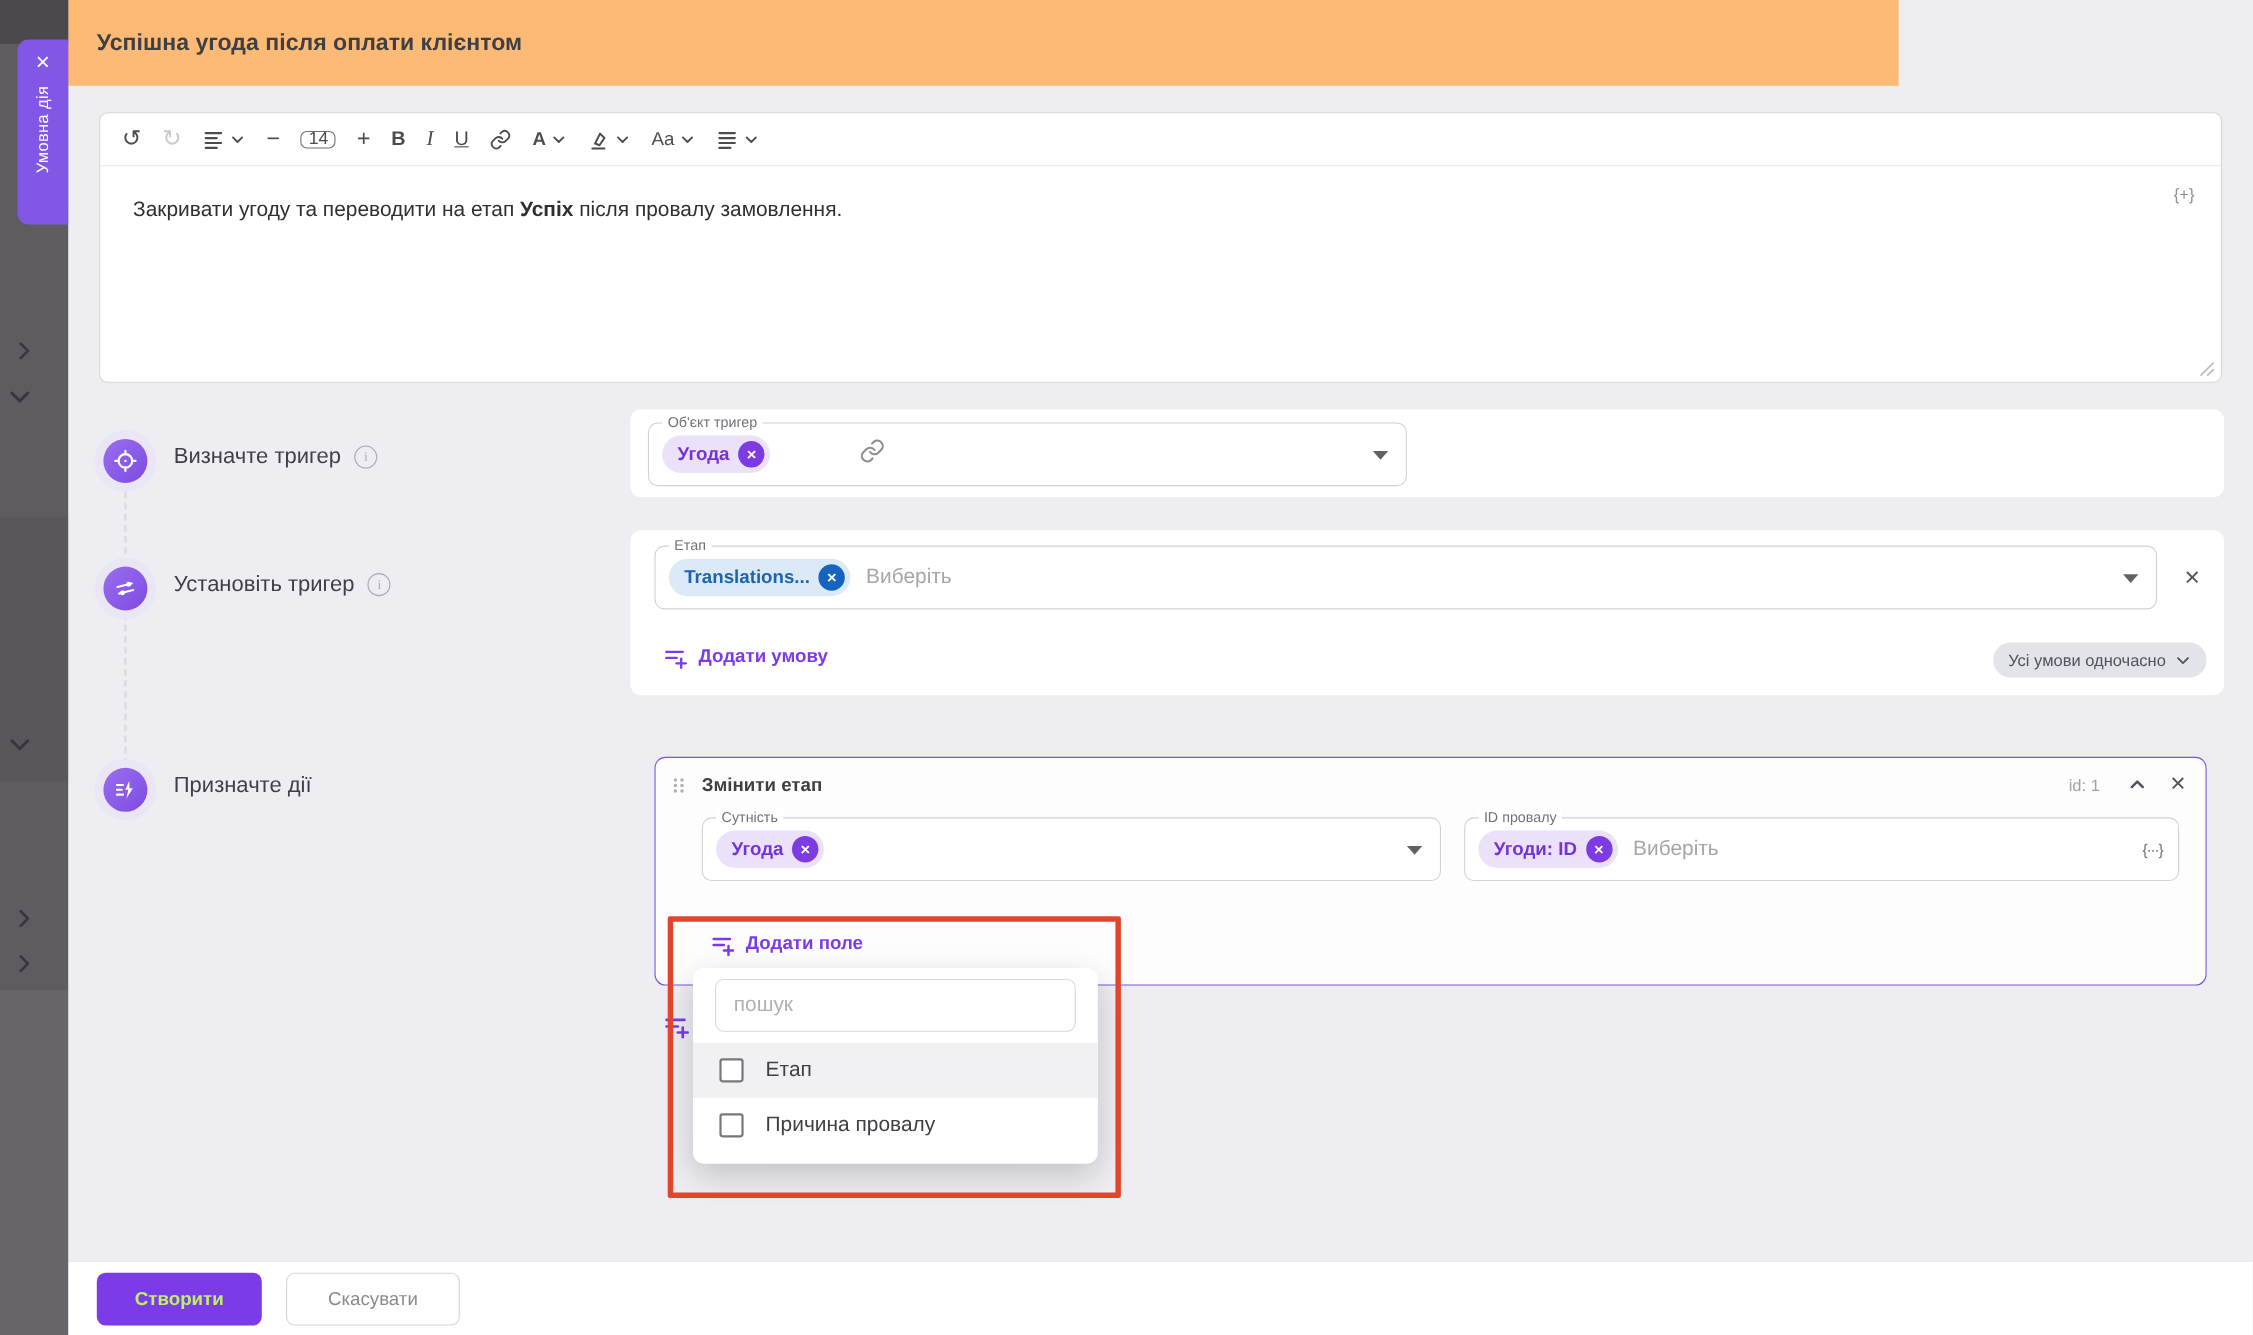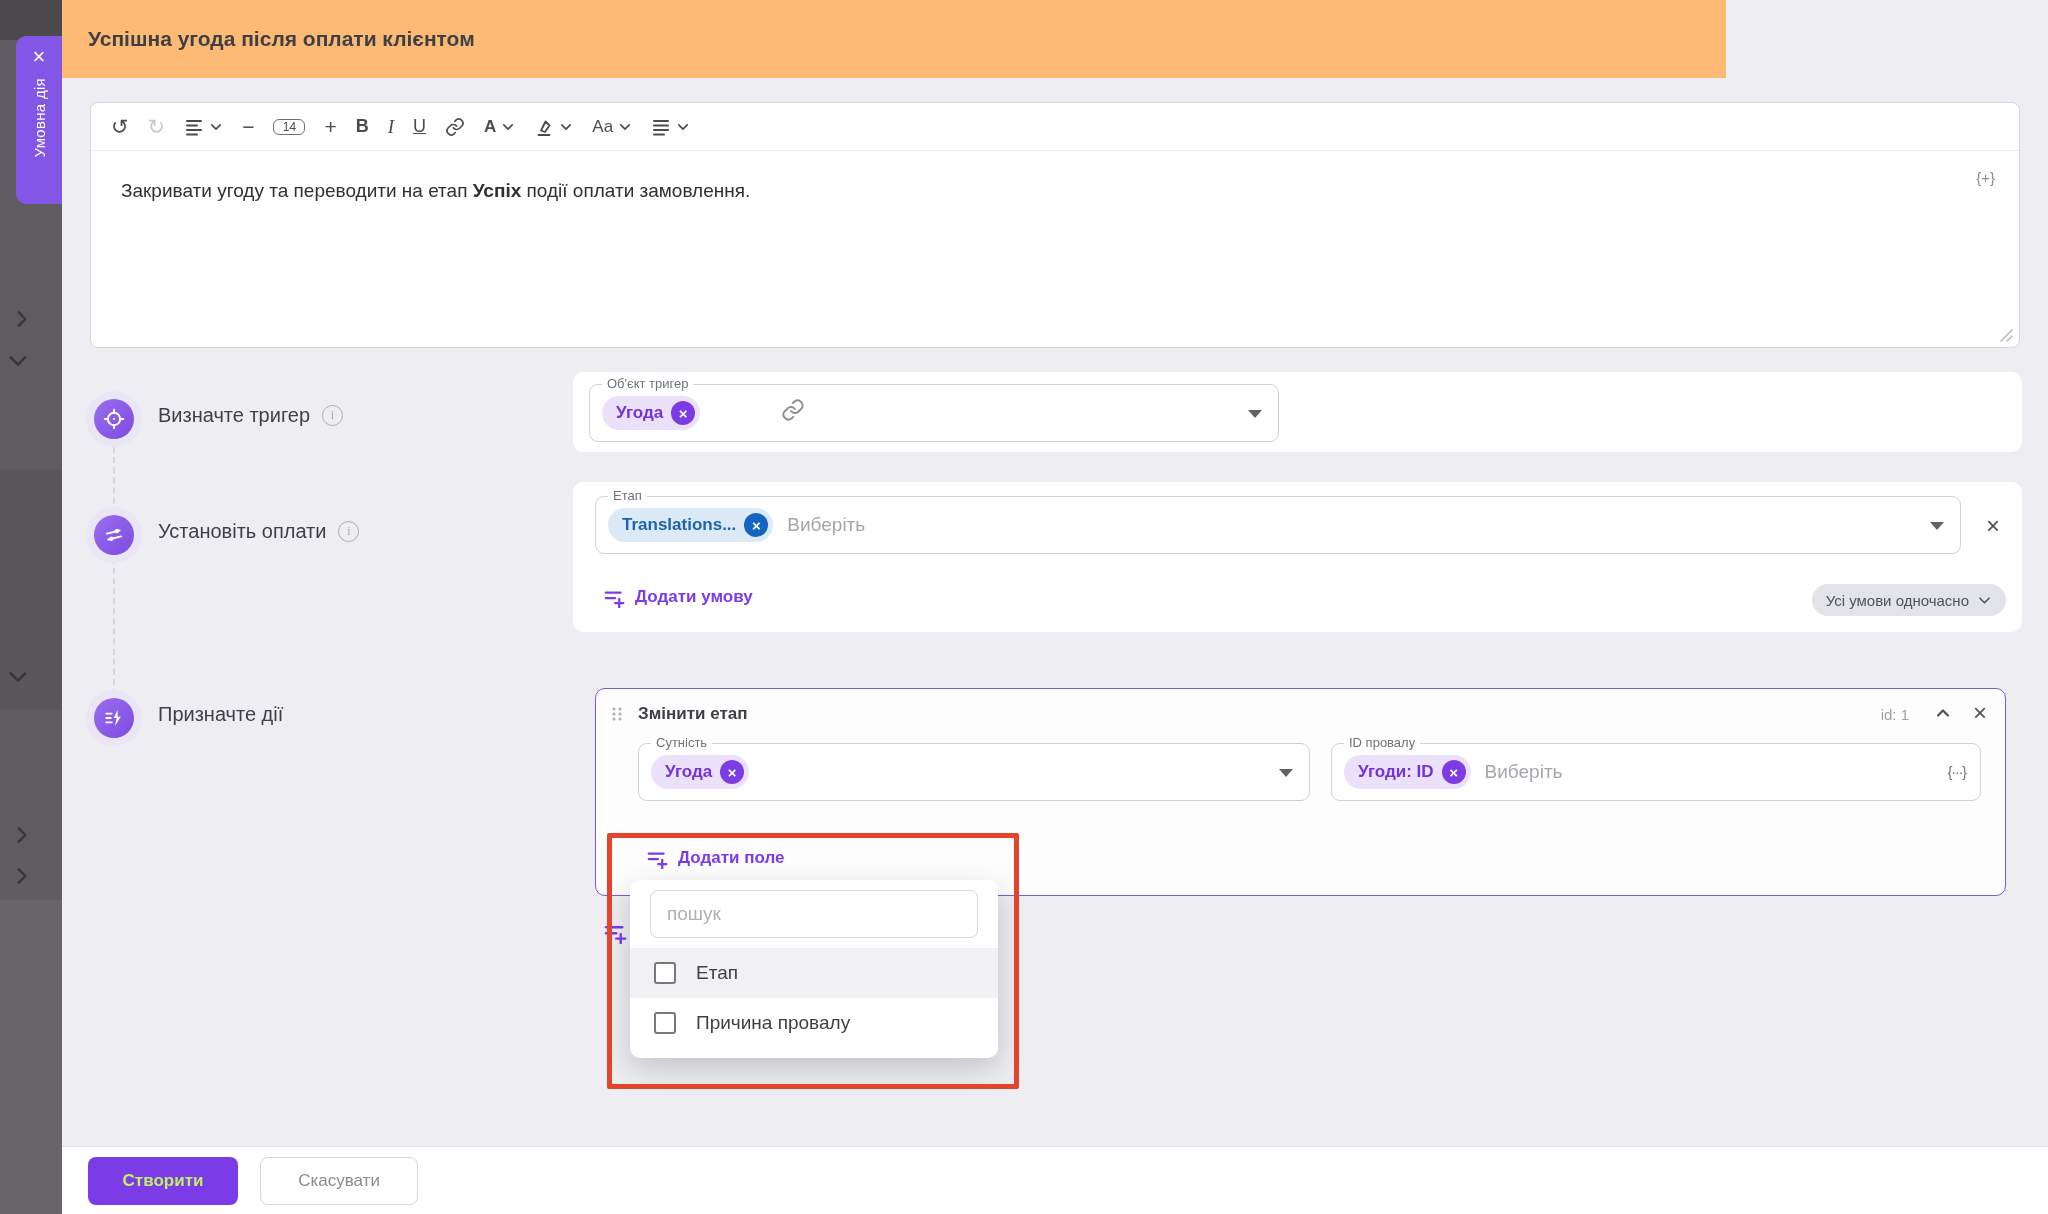--- a/index.html
+++ b/index.html
@@ -41,21 +41,21 @@
 
   
   .editor-card { position:absolute; left:28px; top:102px; width:1930px; height:246px; background:#fff; border:1px solid #d6d6dc; border-radius:8px; }
   .toolbar { height:48px; display:flex; align-items:center; gap:19px; padding-left:20px; border-bottom:1px solid #ececf1; color:#4b4b52; }
   .tbtn { display:flex; align-items:center; gap:5px; cursor:pointer; }
   .tbtn.disabled { color:#c8c8cd; cursor:default; }
   .tb-glyph { font-size:21px; line-height:21px; }
   .tb-b { font-weight:700; font-size:18px; }
   .tb-i { font-style:italic; font-family:"Liberation Serif", serif; font-size:19px; }
   .tb-u { text-decoration:underline; font-size:18px; }
-  .fontsize-box { width:32px; height:16px; border:1.5px solid #6f6f77; border-radius:6px; font-size:12px; display:flex; align-items:center; justify-content:center; }
+  .fontsize-box { width:32px; height:16px; border:1.5px solid #6f6f77; border-radius:6px; font-size:16px; display:flex; align-items:center; justify-content:center; }
   .editor-body { position:relative; height:196px; }
   .editor-text { padding:26px 30px; font-size:19px; line-height:27px; color:#2f2f35; }
   .insert-token { position:absolute; right:24px; top:18px; color:#8e8e96; font-size:15px; cursor:pointer; }
   .resize-handle { position:absolute; right:5px; bottom:4px; cursor:nwse-resize; }
 
   
   .step-rail { position:absolute; left:51px; top:447px; height:248px; border-left:2px dashed #d8d8dd; }
   .step-halo { position:absolute; width:56px; height:56px; border-radius:50%; background:#eae6f6; display:flex; align-items:center; justify-content:center; z-index:1; }
   .step-circle { width:40px; height:40px; border-radius:50%; background:linear-gradient(135deg,#9a6ef0,#7d4be0); display:flex; align-items:center; justify-content:center; color:#fff; }
   .step-label-row { position:absolute; display:flex; align-items:center; gap:12px; z-index:1; }
@@ -232,21 +232,21 @@
             <line x1="3" y1="8.5" x2="17" y2="8.5"></line>
             <line x1="3" y1="13" x2="17" y2="13"></line>
             <line x1="3" y1="17.5" x2="13" y2="17.5"></line>
           </svg>
         <svg width="14" height="14" viewBox="0 0 20 20" fill="none" stroke="currentColor" stroke-width="2.4" stroke-linecap="round" stroke-linejoin="round">
             <polyline points="4 7 10 13 16 7"></polyline>
           </svg>
       </div>
     </div>
     <div class="editor-body">
-      <div class="editor-text"><span>Закривати угоду та переводити на етап </span><b>Успіх</b><span> події оплати замовлення.</span></div>
+      <div class="editor-text"><span>Закривати угоду та переводити на етап </span><b>Успіх</b><span> після провалу замовлення.</span></div>
       <div class="insert-token">{+}</div>
       <div class="resize-handle">
         <svg width="16" height="16" viewBox="0 0 16 16" stroke="#b9b9bf" stroke-width="1.6" stroke-linecap="round">
             <line x1="14" y1="3" x2="3" y2="14"></line>
             <line x1="14" y1="9" x2="9" y2="14"></line>
           </svg>
       </div>
     </div>
   </div>
 
@@ -275,21 +275,21 @@
           <g transform="rotate(-14 10 10)">
             <line x1="4" y1="7.2" x2="16" y2="7.2"></line>
             <circle cx="13.4" cy="7.2" r="2" fill="#fff" stroke="none"></circle>
             <line x1="4" y1="12.8" x2="16" y2="12.8"></line>
             <circle cx="6.8" cy="12.8" r="2" fill="#fff" stroke="none"></circle>
           </g>
         </svg>
     </div>
   </div>
   <div class="step-label-row" style="left:96px;top:520px">
-    <div class="step-label">Установіть оплати</div>
+    <div class="step-label">Установіть тригер</div>
     <div class="info-icon">i</div>
   </div>
 
   <div class="step-halo" style="left:24px;top:690px">
     <div class="step-circle">
       <svg width="22" height="22" viewBox="0 0 20 20" fill="none" stroke="#fff" stroke-width="1.7" stroke-linecap="round">
           <line x1="3" y1="6" x2="8" y2="6"></line>
           <line x1="3" y1="10" x2="7" y2="10"></line>
           <line x1="3" y1="14" x2="8" y2="14"></line>
           <path d="M13.2 2.8 L9.8 10 L12.4 10 L10.8 17.2 L16.2 8.8 L13.4 8.8 Z" fill="#fff" stroke="none"></path>

